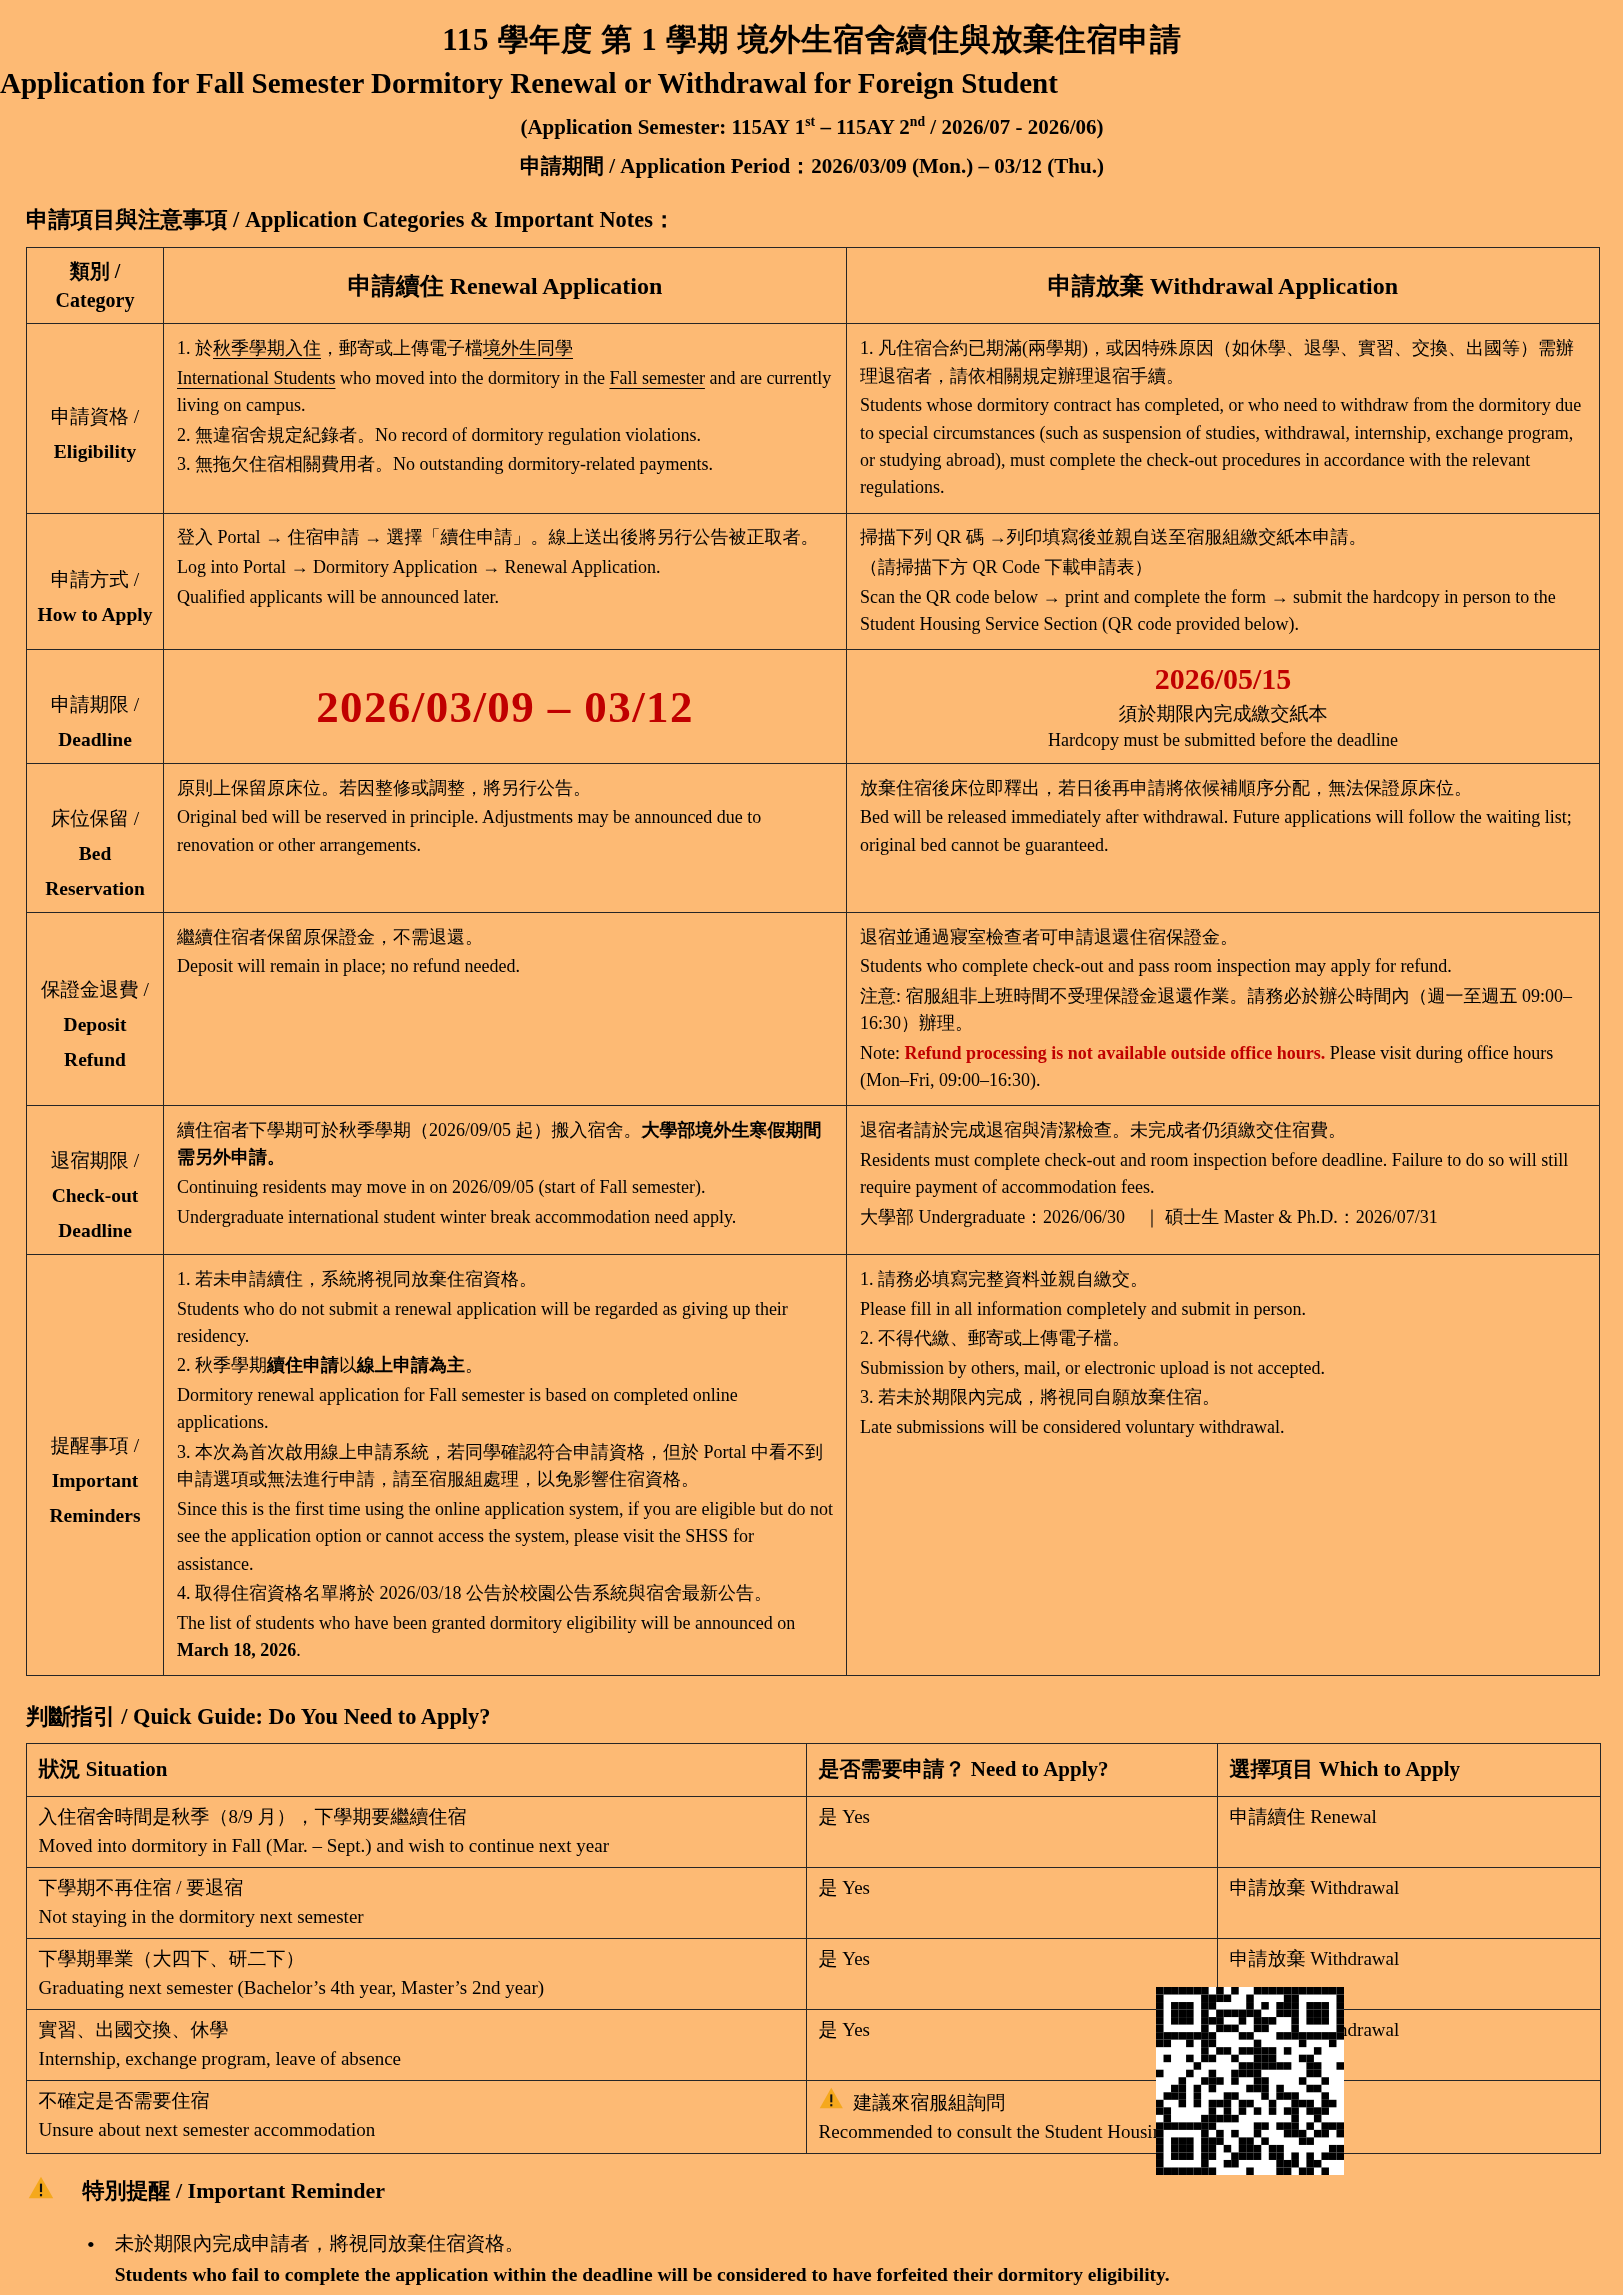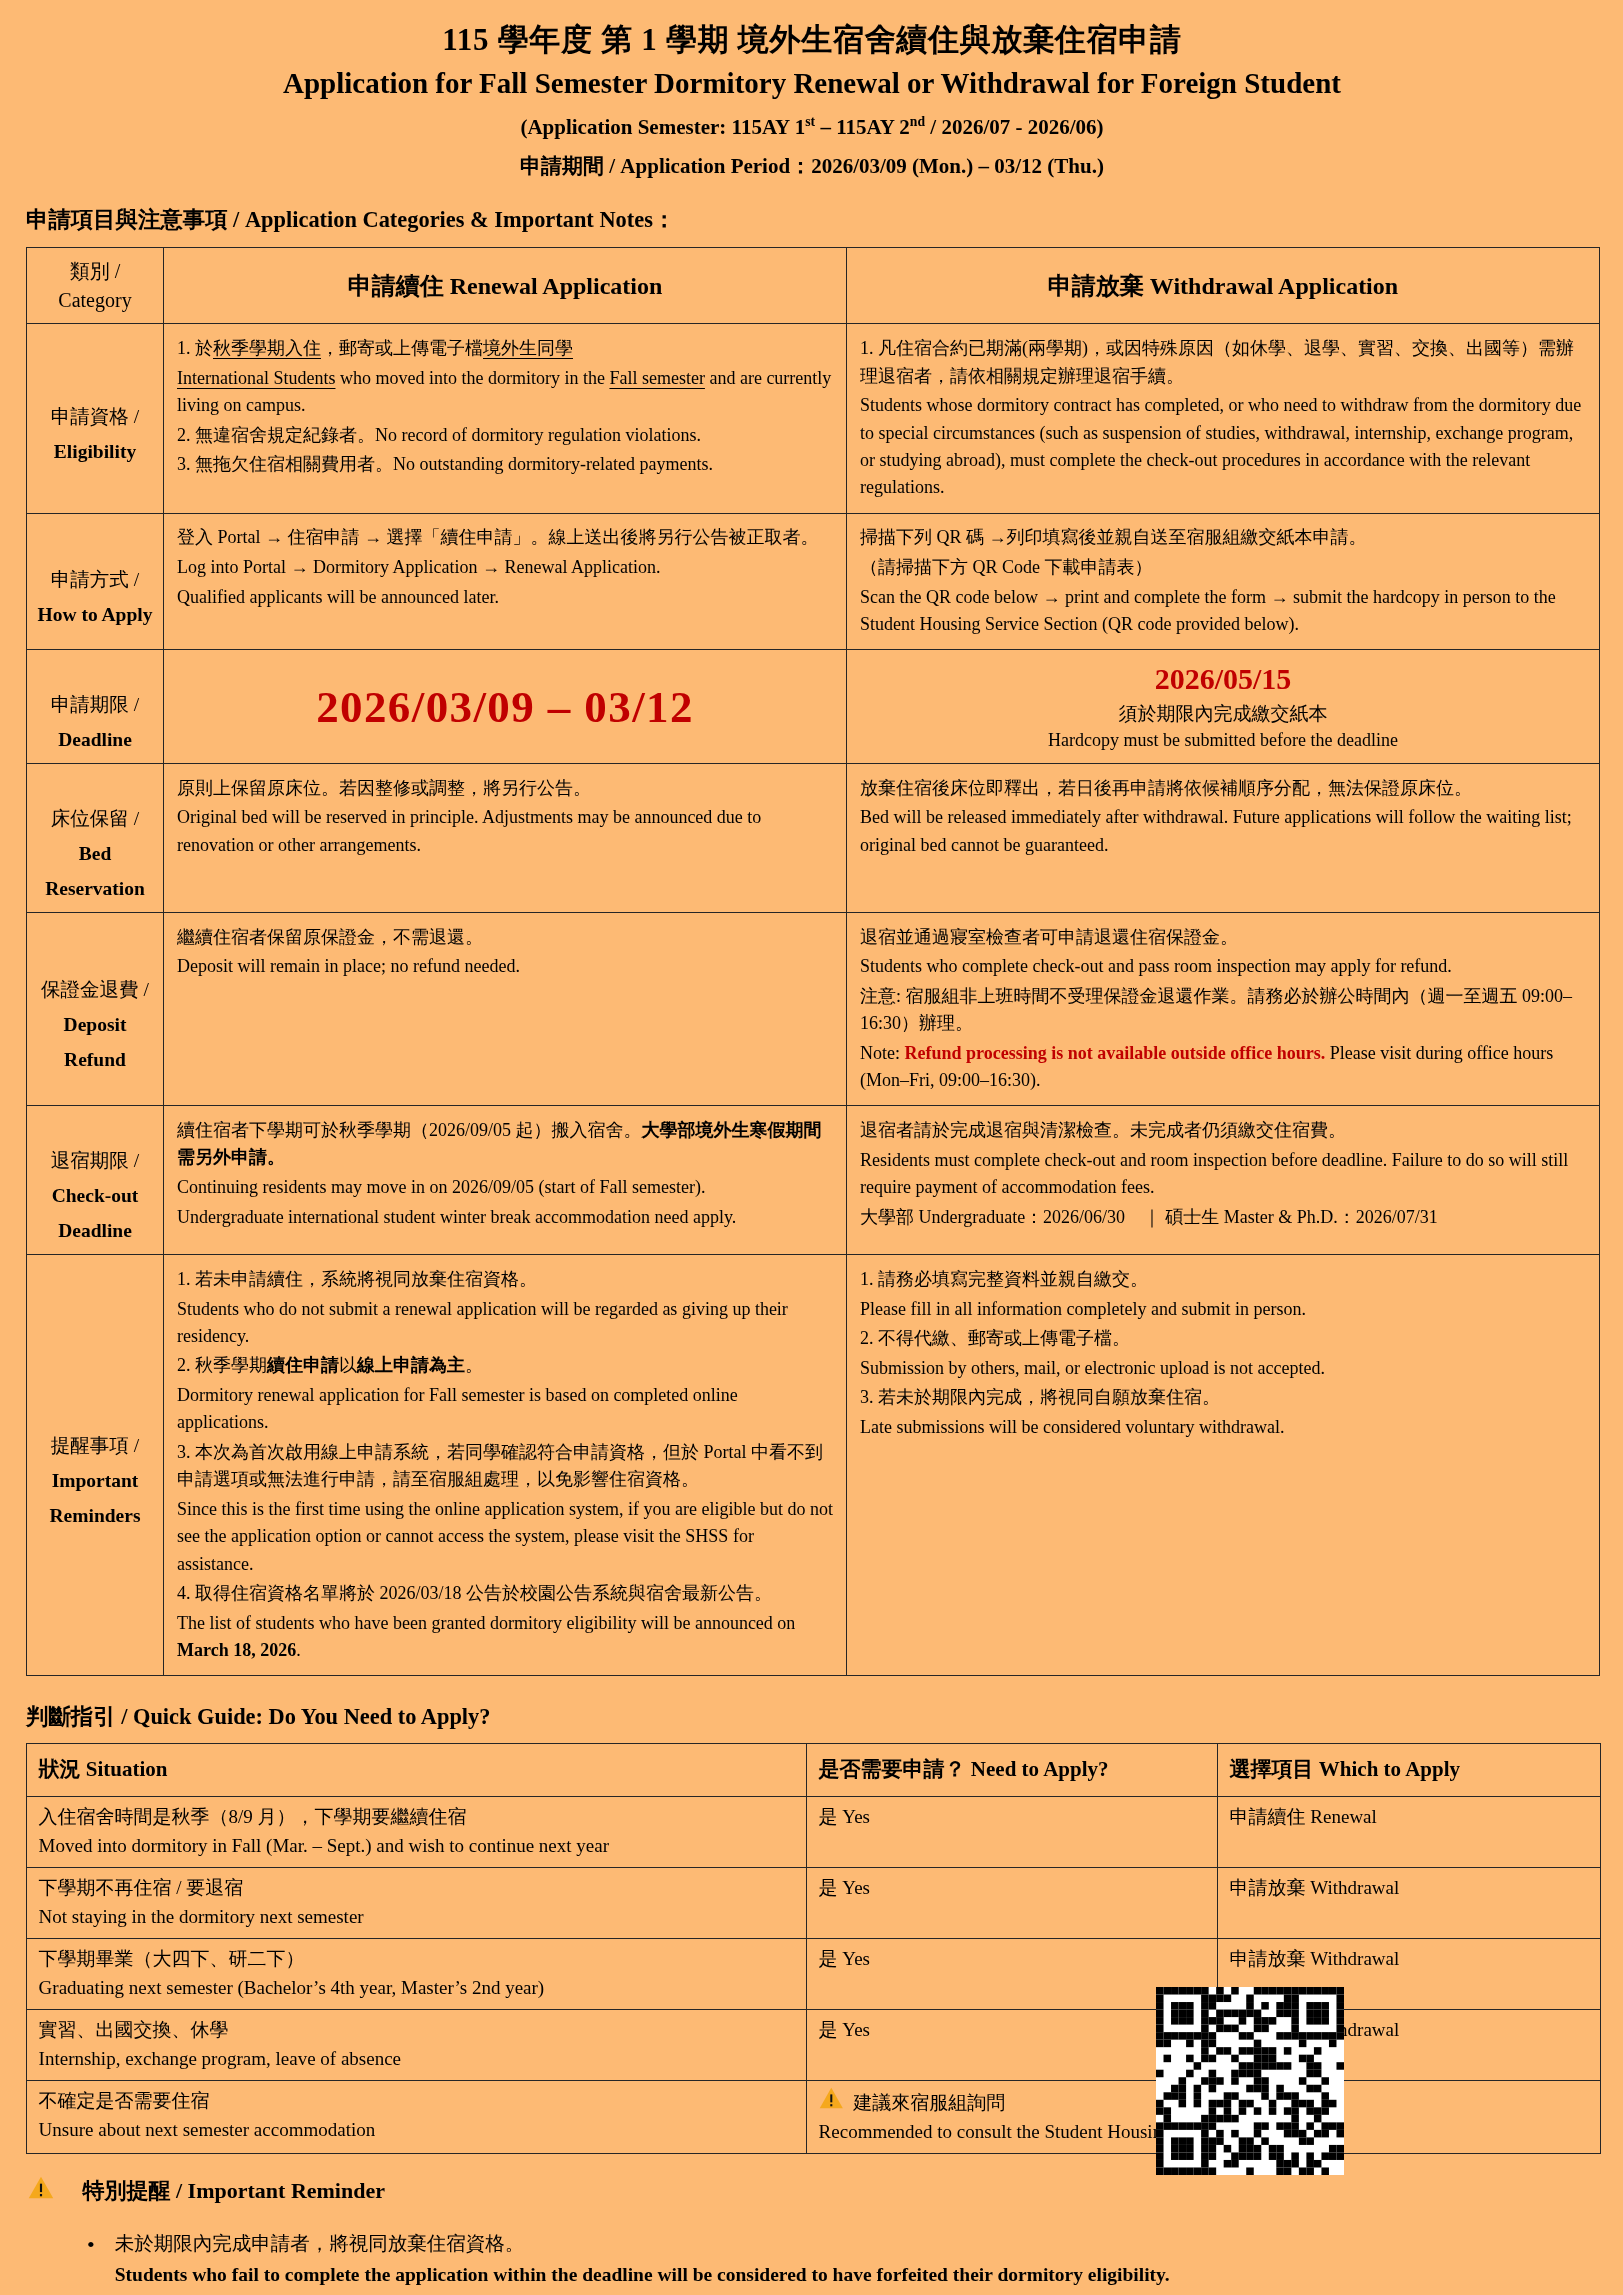--- a/index.html
+++ b/index.html
@@ -2,33 +2,33 @@
 <html style="font-size:11.6px"><head>
 <meta charset="utf-8">
 <style>
   html,body{margin:0;padding:0;background:#888;}
   .page{
     width:1624px;height:2295px;position:relative;background:#fdba74;color:#000;
     font-family:"Liberation Serif","DejaVu Serif",serif;overflow:hidden;
   }
   
   .title-zh{padding-top:19px;font-size:31px;font-weight:bold;text-align:center;letter-spacing:0.7px;}
-  .title-en{font-size:29px;font-weight:bold;text-align:center;margin-top:5.8px;}
+  .title-en{font-size:29px;font-weight:bold;margin-top:5.8px;}
   .sem-line{font-size:21px;font-weight:bold;text-align:center;margin-top:14.5px;}
   .sem-line sup{font-size:13.7px;}
   .period-line{font-size:21px;font-weight:bold;text-align:center;margin-top:11.6px;}
   .sec-heading{font-size:22.4px;font-weight:bold;margin:24.6px 0 11.6px 26px;}
   
   table{border-collapse:collapse;table-layout:fixed;margin-left:26px;width:1574px;}
   .main-table td{border:1.4px solid #262626;vertical-align:top;}
   .lbl-cell{vertical-align:middle !important;text-align:center;font-size:19.5px;line-height:1.8;padding:5.8px 2.9px;}
   .lbl-zh{display:block;white-space:pre-line;margin-top:31px;}
   .lbl-en{display:block;font-weight:bold;white-space:pre-line;}
   .hdr-row td{vertical-align:middle;text-align:center;padding:8.7px 4.3px;}
-  .hdr-cat{font-size:20px;font-weight:normal;line-height:1.45;white-space:pre-line;}
+  .hdr-cat{font-size:20px;font-weight:bold;line-height:1.45;white-space:pre-line;}
   .hdr-main{font-size:24px;font-weight:bold;}
   .body-cell{padding:8.7px 13px;font-size:18px;line-height:1.52;}
   .para{margin:2.2px 0;}
   .u{text-decoration:underline;text-underline-offset:4.3px;}
   .b{font-weight:bold;}
   .rb{color:#c00000;font-weight:bold;}
   .deadline-cell{vertical-align:middle !important;text-align:center;padding:7.2px;}
   .red-big{color:#c00000;font-size:45px;font-weight:bold;letter-spacing:1.4px;}
   .red-mid{color:#c00000;font-size:30px;font-weight:bold;}
   .dl-sub-zh{font-size:19px;margin-top:5.8px;}

